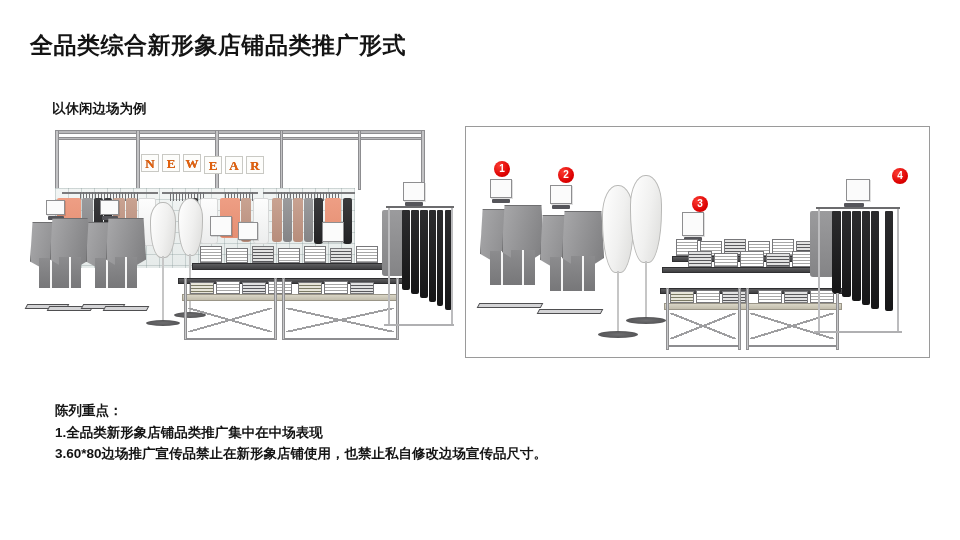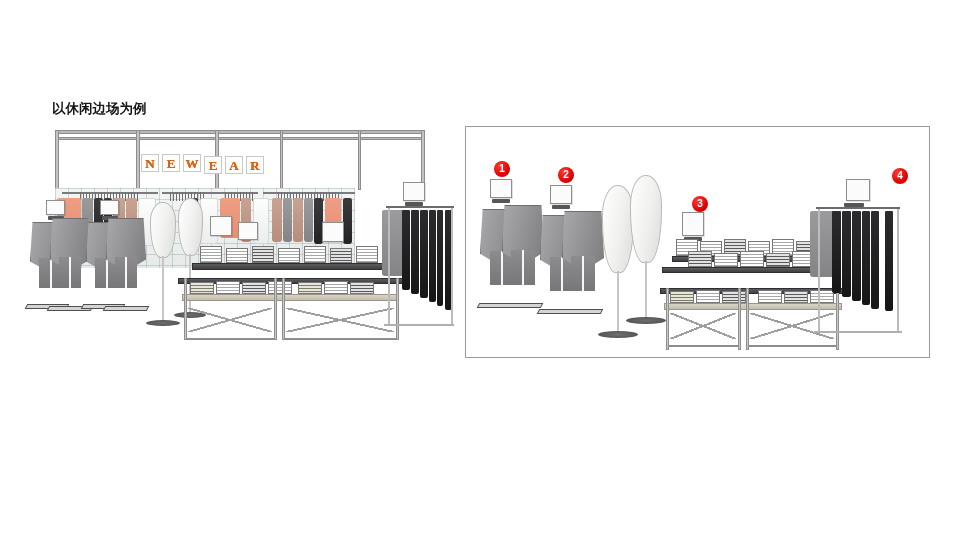--- a/index.html
+++ b/index.html
@@ -162,20 +162,21 @@
     margin: 0 1.5px; border-radius: 50%; position: relative;
     background: radial-gradient(circle at 34% 30%, #fb3b32, #dd0000 65%, #b50000);
     color: #fff; text-align: center; font-weight: bold;
   }
 </style>
 </head>
 <body>
 
 <div id="slide">
 
+  <div class="page-title">全品类综合新形象店铺品类推广形式</div>
   <div class="subtitle">以休闲边场为例</div>
 
   <div class="scene" id="scene-left">
     <div class="stage">
 
       <div class="rail" style="left:45px;top:4px;width:370px;height:4px;"></div>
       <div class="rail" style="left:45px;top:11px;width:370px;height:3px;"></div>
       <div class="post" style="left:45px;top:4px;width:4px;height:60px;"></div>
       <div class="post" style="left:126px;top:4px;width:4px;height:60px;"></div>
       <div class="post" style="left:205px;top:4px;width:4px;height:60px;"></div>
@@ -395,15 +396,18 @@
       <div id="callout-badges">
           <div class="badge badge-scene" style="left: 28px; top: 34px;">1</div>
           <div class="badge badge-scene" style="left: 92px; top: 40px;">2</div>
           <div class="badge badge-scene" style="left: 226px; top: 69px;">3</div>
           <div class="badge badge-scene" style="left: 426px; top: 41px;">4</div>
         </div>
     </div>
   </div>
 
   <div class="notes">
+    <span class="note-line">陈列重点：</span>
+    <span class="note-line" id="note-1"><span>1.全品类新形象店铺品类推广集中在中场表现</span></span>
+    <span class="note-line" id="note-3"><span>3.60*80边场推广宣传品禁止在新形象店铺使用，也禁止私自修改边场宣传品尺寸。</span></span>
   </div>
 
 </div>
 
 </body></html>

